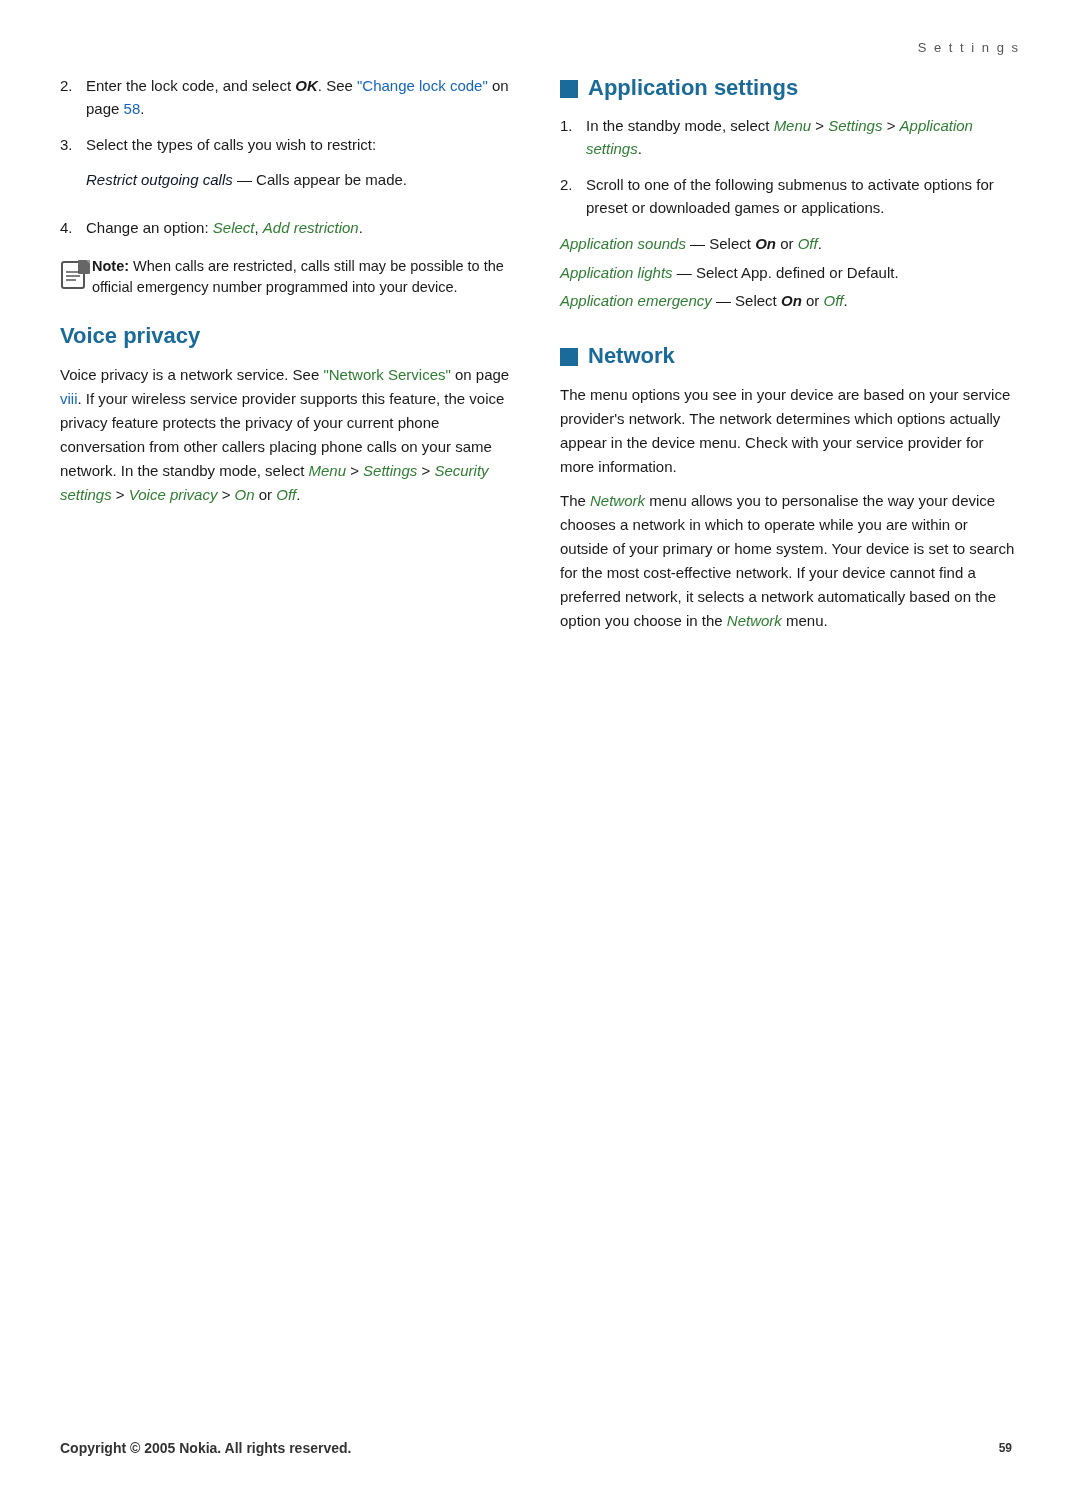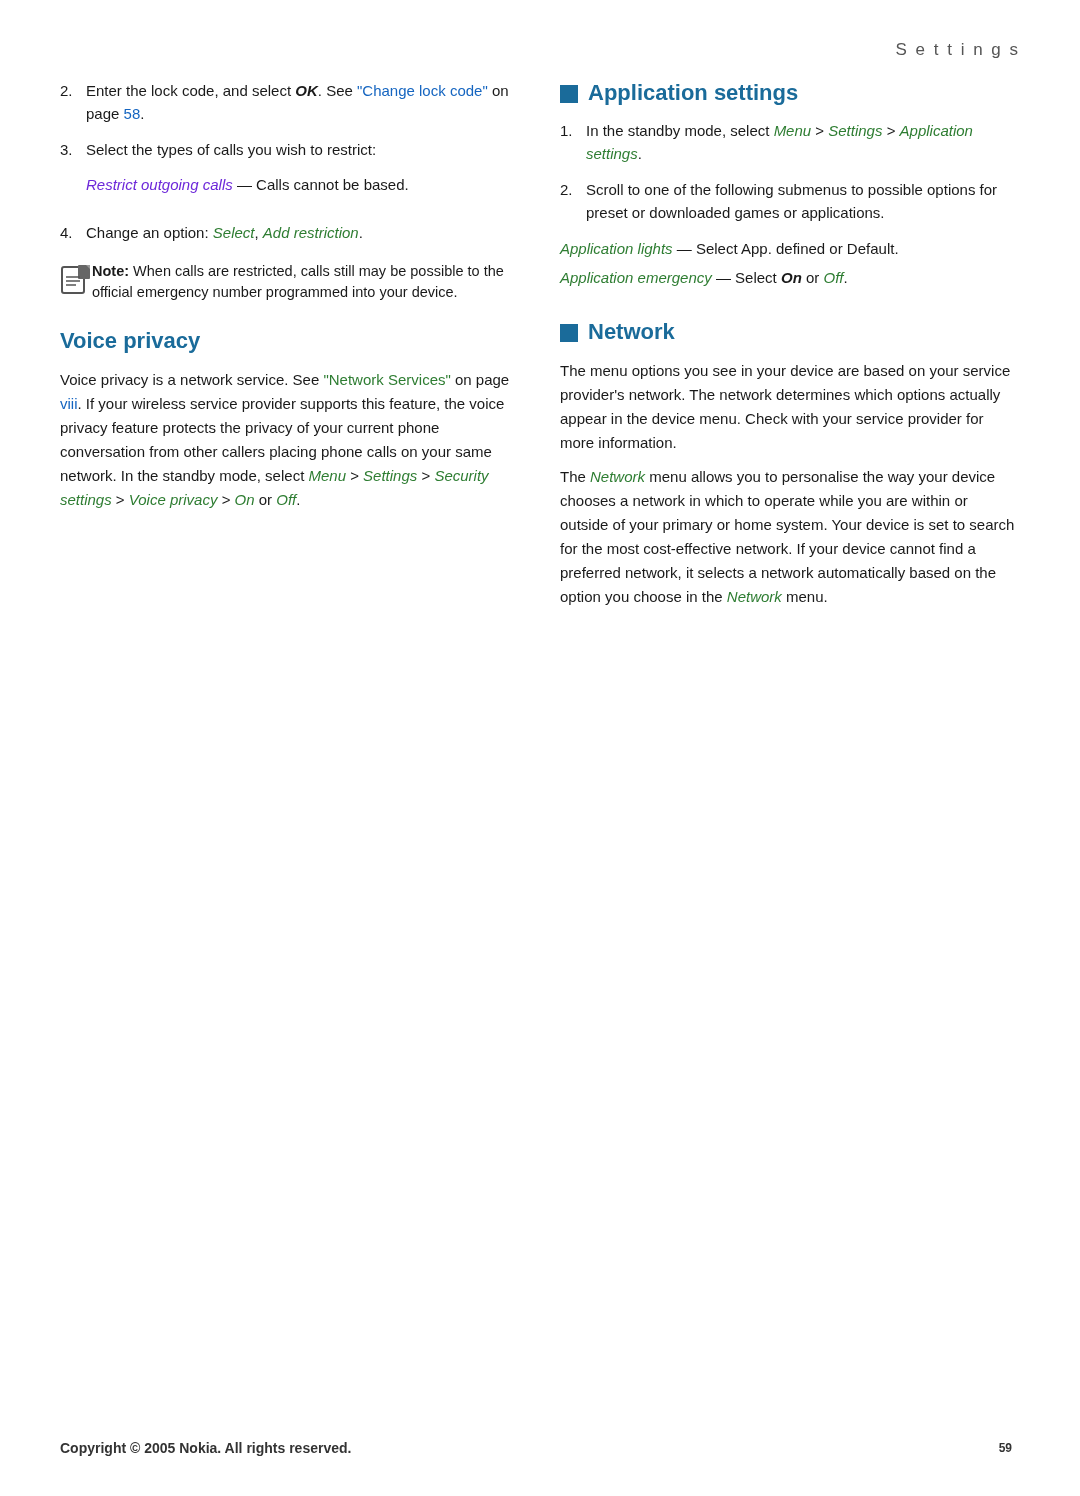--- a/index.html
+++ b/index.html
@@ -21,21 +21,21 @@
     .page-container {
       width: 1080px;
       min-height: 1496px;
       background: #ffffff;
       padding: 40px 60px 60px 60px;
       position: relative;
     }
 
     .header-right {
       text-align: right;
-      font-size: 17px;
+      font-size: 13px;
       color: #555;
       letter-spacing: 2px;
       margin-bottom: 20px;
       font-style: normal;
     }
 
     .two-column {
       display: flex;
       gap: 40px;
     }
@@ -112,21 +112,21 @@
       font-style: normal;
       text-decoration: none;
     }
 
     .restrict-item {
       margin-bottom: 12px;
       line-height: 1.5;
     }
 
     .restrict-heading {
-      color: #6d28d9;
+      color: #0f172a;
       font-style: italic;
       font-weight: normal;
     }
 
     .note-box {
       display: flex;
       margin: 16px 0;
     }
 
     .note-icon {
@@ -224,21 +224,21 @@
           </span>
         </li>
 
         <li>
           <span class="list-number">3.</span>
           <span class="list-content">
             <span>Select the types of calls you wish to restrict:</span>
 
             
             <div class="restrict-item" style="margin-top: 12px;">
-              <span class="restrict-heading">Restrict outgoing calls</span><span> — Calls cannot be based.</span>
+              <span class="restrict-heading">Restrict outgoing calls</span><span> — Calls appear be made.</span>
             </div>
 
             
           </span>
         </li>
 
         <li>
           <span class="list-number">4.</span>
           <span class="list-content">
             <span>Change an option: </span><span class="italic-green">Select</span><span>, </span><span class="italic-green">Add restriction</span><span>.</span>
@@ -282,25 +282,28 @@
         <ol class="numbered-list">
           <li>
             <span class="list-number">1.</span>
             <span class="list-content">
               <span>In the standby mode, select </span><span class="italic-green">Menu</span><span> &gt; </span><span class="italic-green">Settings</span><span> &gt; </span><span class="italic-green">Application settings</span><span>.</span>
             </span>
           </li>
           <li>
             <span class="list-number">2.</span>
             <span class="list-content">
-              <span>Scroll to one of the following submenus to possible options for preset or downloaded games or applications.</span>
+              <span>Scroll to one of the following submenus to activate options for preset or downloaded games or applications.</span>
             </span>
           </li>
         </ol>
 
+        <p class="app-item">
+          <span class="italic-green">Application sounds</span><span> — Select </span><span class="italic-bold">On</span><span> or </span><span class="italic-green" style="color:#2e7d32;font-style:italic;">Off</span><span>.</span>
+        </p>
         <p class="app-item">
           <span class="italic-green">Application lights</span><span> — Select App. defined or Default.</span>
         </p>
         <p class="app-item">
           <span class="italic-green">Application emergency</span><span> — Select </span><span class="italic-bold">On</span><span> or </span><span class="italic-green">Off</span><span>.</span>
         </p>
       </div>
 
       <div class="network-section">
         <div class="section-heading-with-square">

